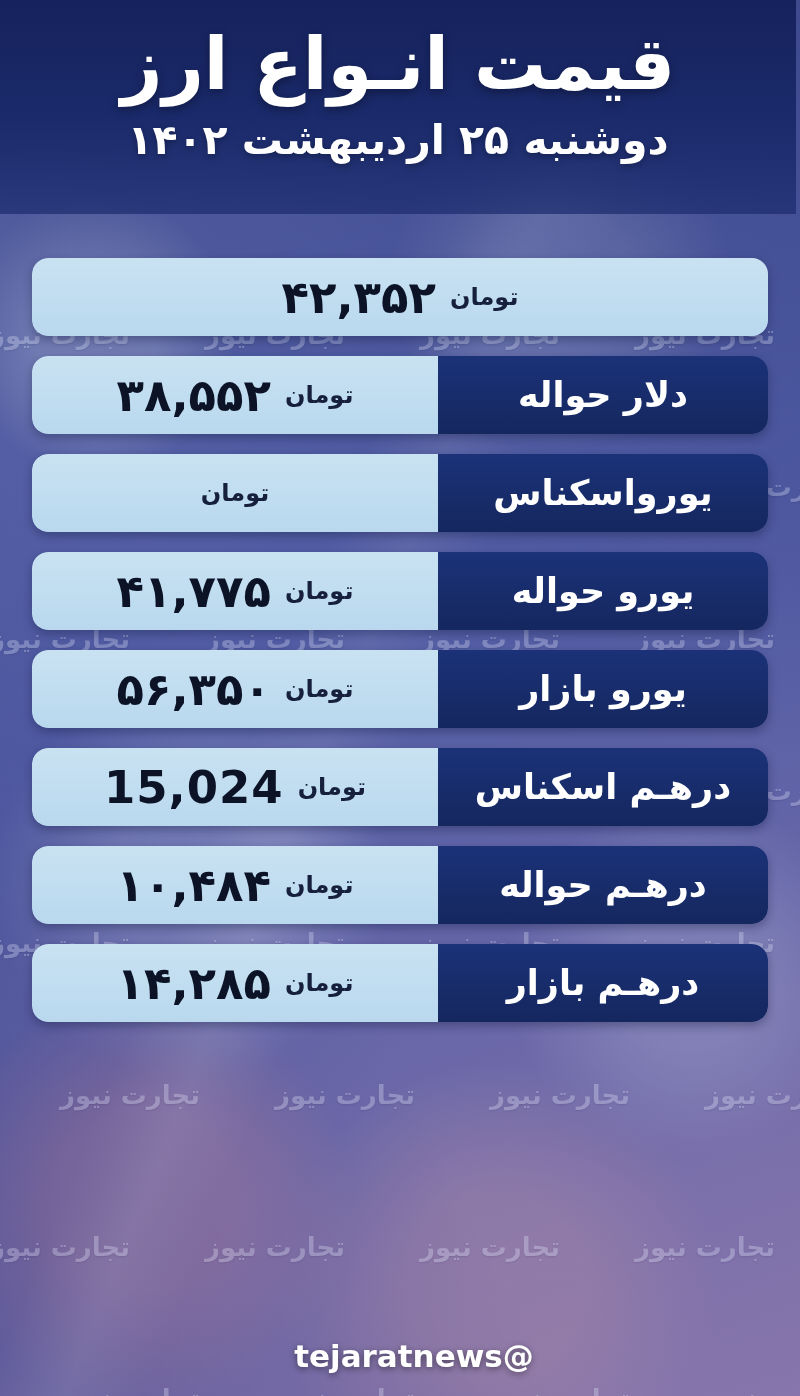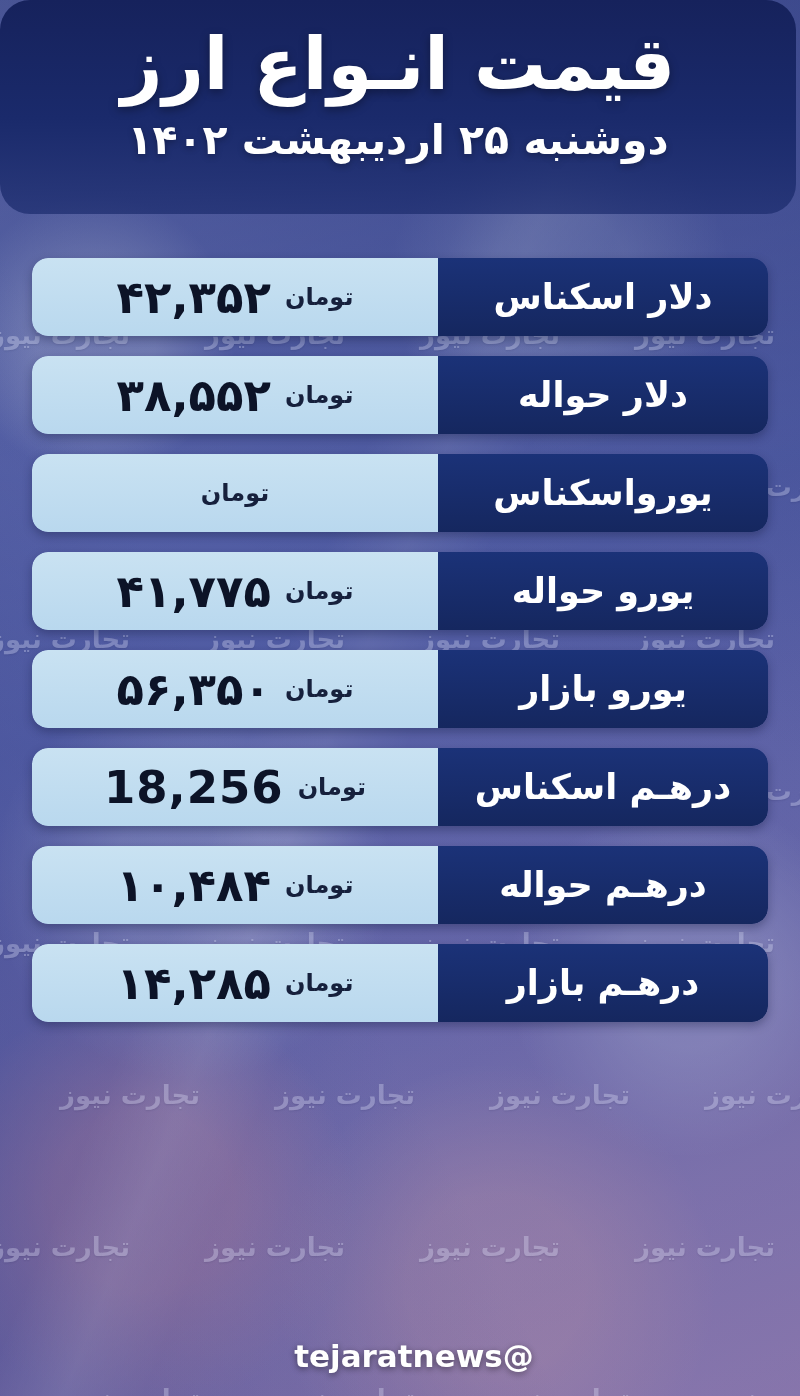--- a/index.html
+++ b/index.html
@@ -62,21 +62,20 @@
   }
 
   
   .header {
     position: absolute;
     top: 0; left: 0; right: 4px;
     height: 214px;
     background: linear-gradient(180deg, #16225c 0%, #1a2a6b 55%, rgba(28,44,110,0.72) 100%);
     text-align: center;
     z-index: 5;
-    border-radius: 30px;
   }
   .title {
     margin: 0;
     padding-top: 26px;
     color: #ffffff;
     font-size: 72px;
     font-weight: bold;
     letter-spacing: 1px;
     line-height: 1.08;
     text-shadow: 0 3px 10px rgba(0,0,0,0.35);
@@ -205,21 +204,20 @@
       <span class="wm" style="left: 705px; top: 1384px;">تجارت نیوز</span>
     </div>
 
   <div class="header">
     <h1 class="title">قیمت انـواع ارز</h1>
     <p class="subtitle">دوشنبه ۲۵ اردیبهشت ۱۴۰۲</p>
   </div>
 
   <div class="rows">
       <div class="row">
-        <div class="row-name">دلار اسکناس</div>
         <div class="row-value">
           <span class="unit">تومان</span>
           <span class="amount">۴۲,۳۵۲</span>
         </div>
       </div>
       <div class="row">
         <div class="row-name">دلار حواله</div>
         <div class="row-value">
           <span class="unit">تومان</span>
           <span class="amount">۳۸,۵۵۲</span>
@@ -242,21 +240,21 @@
         <div class="row-name">یورو بازار</div>
         <div class="row-value">
           <span class="unit">تومان</span>
           <span class="amount">۵۶,۳۵۰</span>
         </div>
       </div>
       <div class="row">
         <div class="row-name">درهـم اسکناس</div>
         <div class="row-value">
           <span class="unit">تومان</span>
-          <span class="amount">18,256</span>
+          <span class="amount">15,024</span>
         </div>
       </div>
       <div class="row">
         <div class="row-name">درهـم حواله</div>
         <div class="row-value">
           <span class="unit">تومان</span>
           <span class="amount">۱۰,۴۸۴</span>
         </div>
       </div>
       <div class="row">

